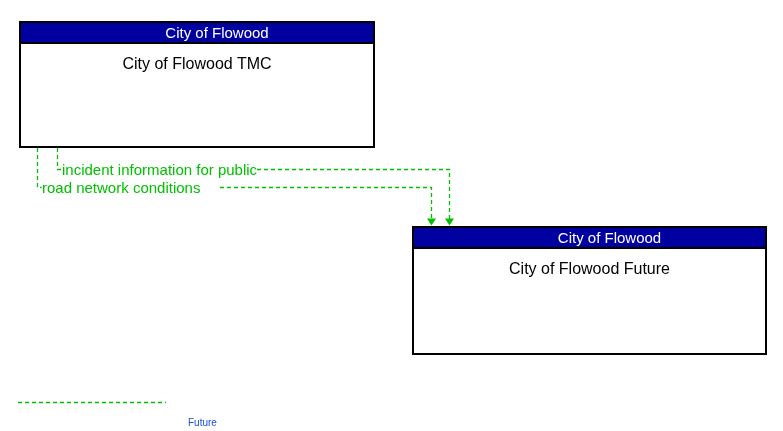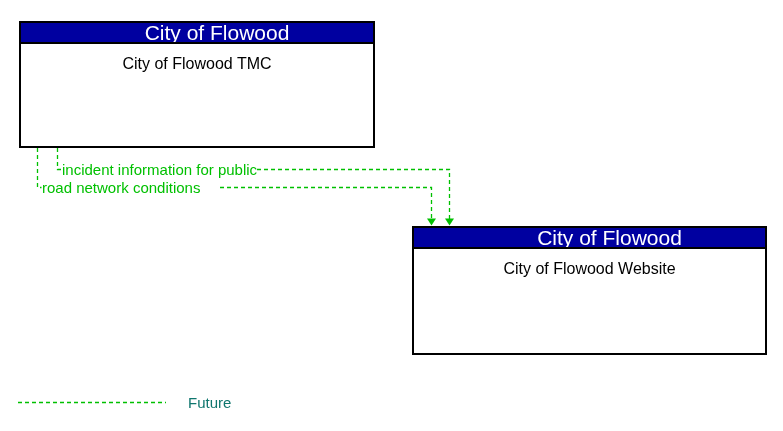--- a/index.html
+++ b/index.html
@@ -18,21 +18,21 @@
   .element-box {
     position: absolute;
     box-sizing: border-box;
     border: 2px solid #000000;
     background: #ffffff;
   }
   .element-header {
     background: #0000A0;
     color: #ffffff;
     text-align: center;
-    font-size: 21px;
+    font-size: 15px;
     height: 19px;
     line-height: 19px;
     border-bottom: 2px solid #000000;
     overflow: hidden;
     padding-left: 40px;
   }
   .element-name {
     color: #000000;
     text-align: center;
     font-size: 16px;
@@ -57,43 +57,44 @@
   }
   .flow-label {
     position: absolute;
     color: #00C000;
     font-size: 15px;
     line-height: 15px;
     white-space: nowrap;
   }
   .legend-label {
     position: absolute;
-    color: #0f766e;
-    font-size: 15px;
+    color: #1d4ed8;
+    font-size: 10px;
     line-height: 15px;
     white-space: nowrap;
+    margin-top: 20px;
   }
 </style>
 </head>
 <body>
 
 <div class="canvas">
 
   <div class="element-box" style="left:19px; top:21px; width:356px; height:127px;">
     <div class="element-header">
       <span>City of Flowood</span>
     </div>
     <div class="element-name">City of Flowood TMC</div>
   </div>
 
   <div class="element-box" style="left:412px; top:226px; width:355px; height:129px;">
     <div class="element-header">
       <span>City of Flowood</span>
     </div>
-    <div class="element-name">City of Flowood Website</div>
+    <div class="element-name">City of Flowood Future</div>
   </div>
 
   <svg class="overlay" width="783" height="431" viewBox="0 0 783 431">
 
     <path class="flow-line" d="M57.5,148 L57.5,169.5 L62,169.5"></path>
 
     <path class="flow-line" d="M257,169.5 L449.5,169.5 L449.5,219"></path>
     <polygon class="flow-arrow" points="445,218.5 454,218.5 449.5,225.5"></polygon>
 
     <path class="flow-line" d="M37.5,148 L37.5,187.5 L41.5,187.5"></path>

